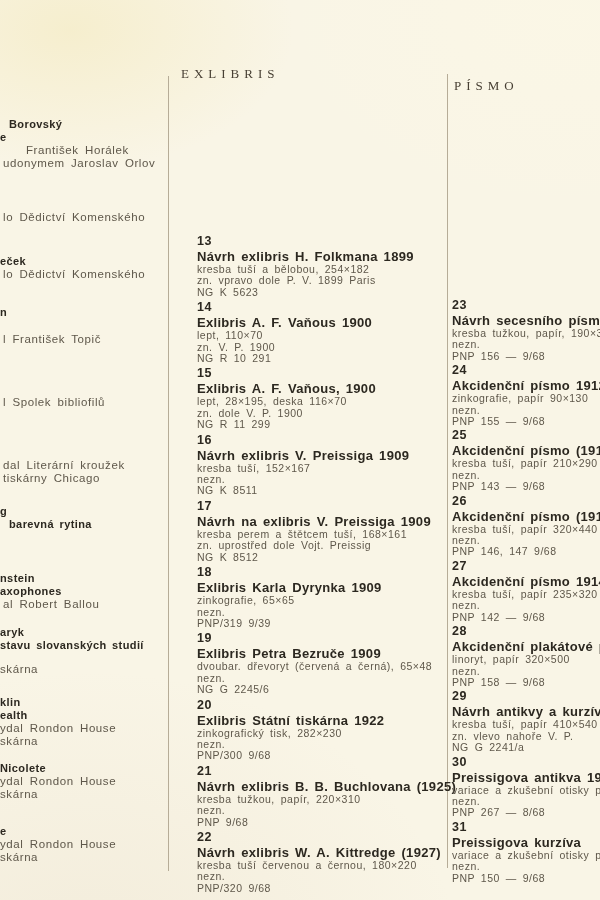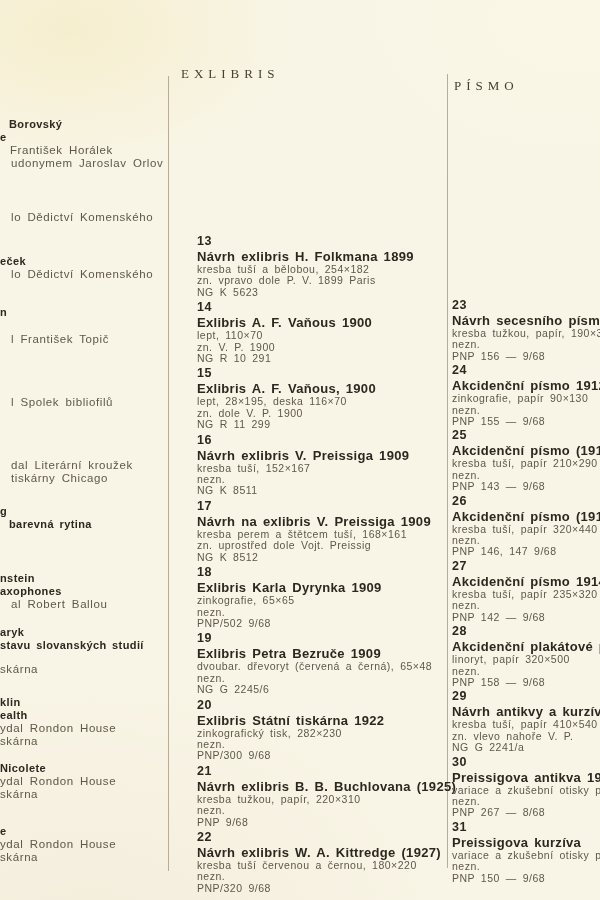--- a/index.html
+++ b/index.html
@@ -21,21 +21,21 @@
   #col-pi{left:452px;top:298px;width:148px;height:602px;}
   .entry{margin-bottom:2px;white-space:nowrap;}
   #col-pi .entry{margin-bottom:1px;}
   .num{font-weight:bold;font-size:12.5px;line-height:15px;color:#2c2820;letter-spacing:.5px;}
   .title{font-weight:bold;font-size:13px;line-height:15px;color:#2c2820;letter-spacing:.3px;word-spacing:2px;}
   .det{font-size:10.5px;line-height:11.4px;color:#5e574a;letter-spacing:.5px;word-spacing:2.5px;}
   .lf{position:absolute;left:0;width:168px;overflow:hidden;white-space:nowrap;}
   .lf div{line-height:13px;}
   .lfb{font-weight:bold;font-size:11px;color:#2c2820;letter-spacing:.4px;word-spacing:2px;}
   .lfn{font-size:11.5px;color:#5e574a;letter-spacing:.6px;word-spacing:2.5px;}
-  .i3{padding-left:11px;}.i9{padding-left:9px;}.i10{padding-left:10px;}
+  .i3{padding-left:3px;}.i9{padding-left:9px;}.i10{padding-left:26px;}
 </style>
 </head>
 <body>
 
 <div class="page">
 
   <div class="rule" id="rule1"></div>
   <div class="rule" id="rule2"></div>
 
   <div class="colhead" id="head-ex">EXLIBRIS</div>
@@ -134,21 +134,21 @@
       <div class="title">Návrh na exlibris V. Preissiga 1909</div>
       <div class="det">kresba perem a štětcem tuší, 168×161</div>
       <div class="det">zn. uprostřed dole Vojt. Preissig</div>
       <div class="det">NG K 8512</div>
     </div>
     <div class="entry">
       <div class="num">18</div>
       <div class="title">Exlibris Karla Dyrynka 1909</div>
       <div class="det">zinkografie, 65×65</div>
       <div class="det">nezn.</div>
-      <div class="det">PNP/502 9/68</div>
+      <div class="det">PNP/319 9/39</div>
     </div>
     <div class="entry">
       <div class="num">19</div>
       <div class="title">Exlibris Petra Bezruče 1909</div>
       <div class="det">dvoubar. dřevoryt (červená a černá), 65×48</div>
       <div class="det">nezn.</div>
       <div class="det">NG G 2245/6</div>
     </div>
     <div class="entry">
       <div class="num">20</div>

